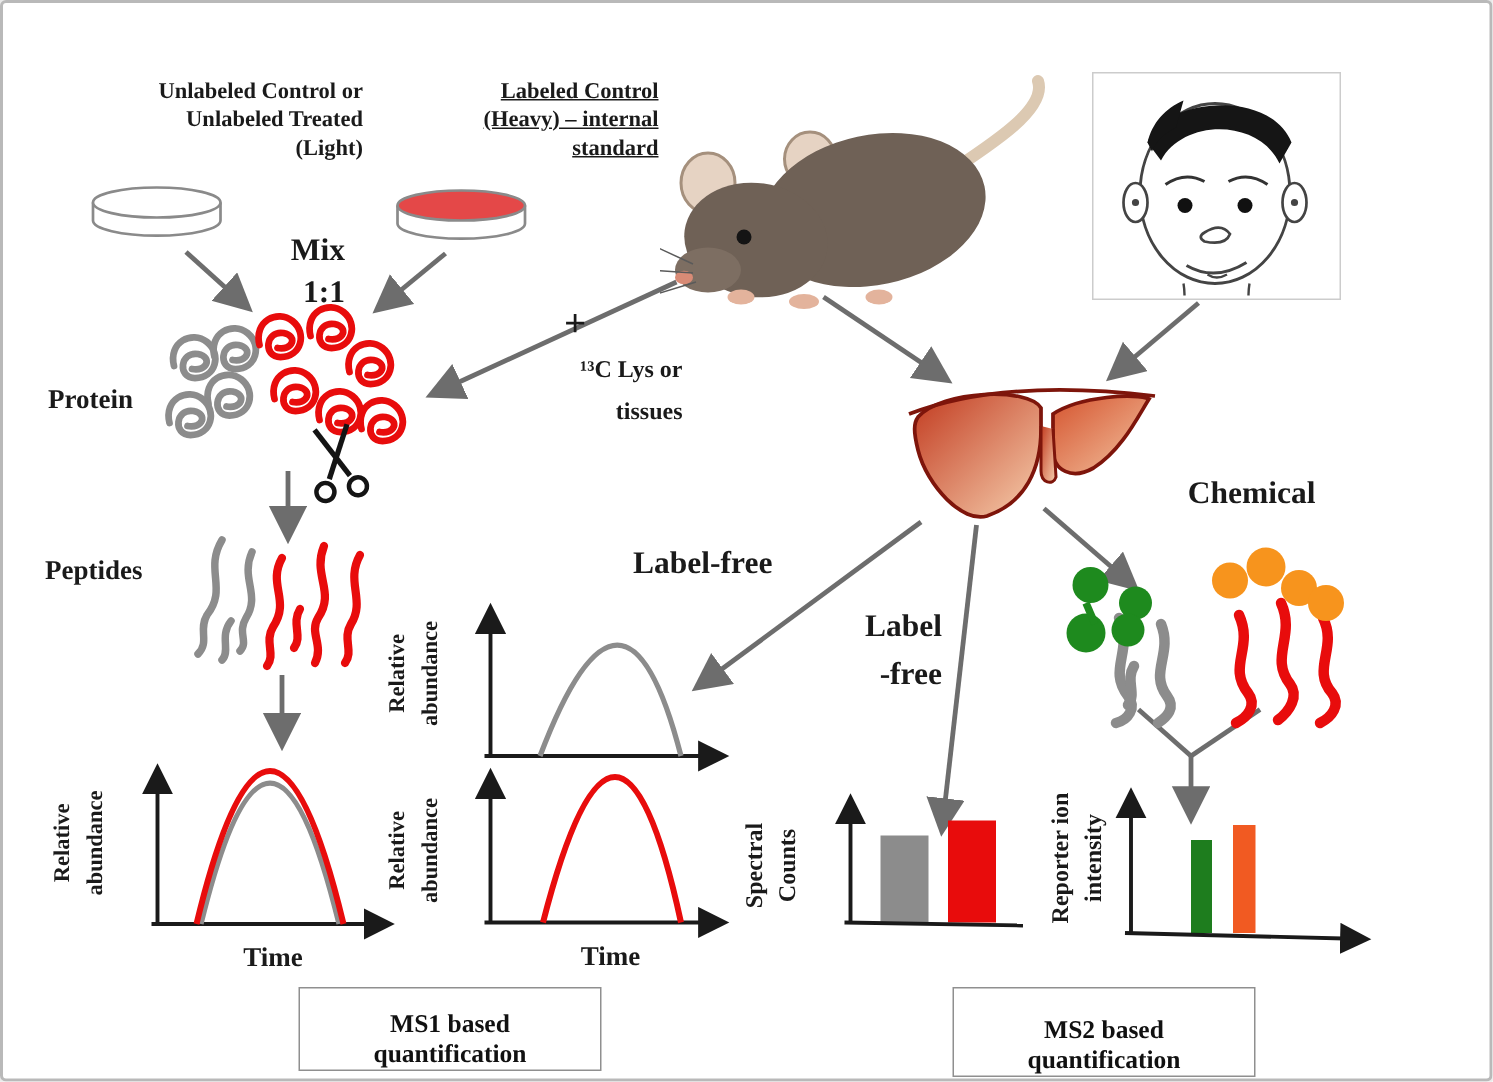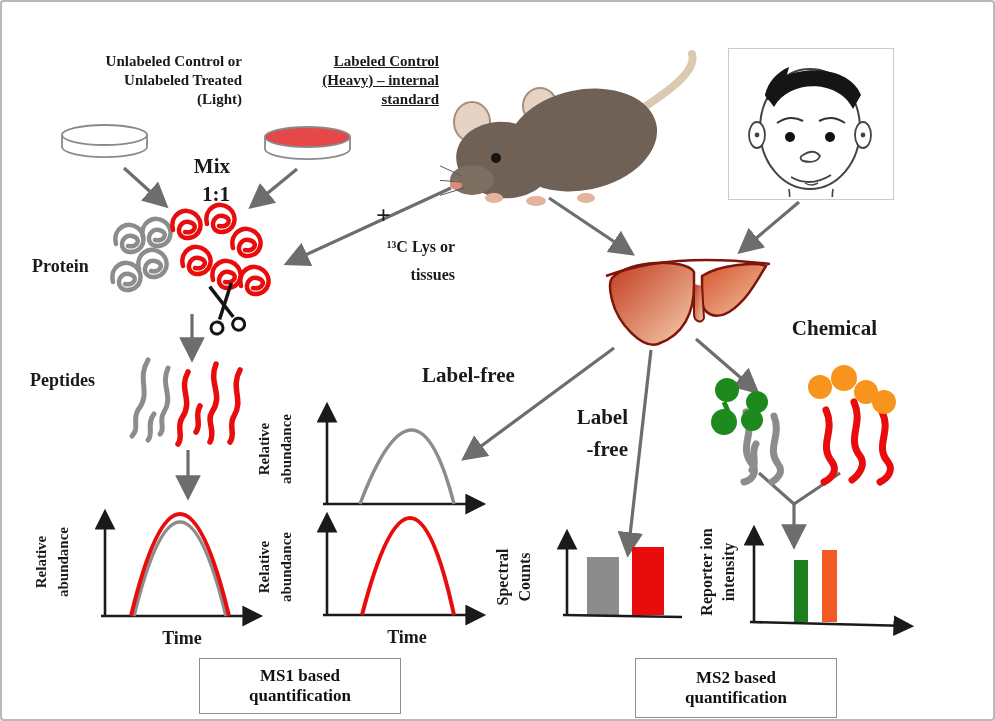--- a/index.html
+++ b/index.html
@@ -7,21 +7,21 @@
     position:relative;width:995px;height:721px;background:#ffffff;
     border:2px solid #b9b9b9;border-radius:4px;box-sizing:border-box;
     font-family:"Liberation Serif","DejaVu Serif",serif;overflow:hidden;
   }
   .abs{position:absolute;}
   .t{font-weight:bold;color:#1a1a1a;line-height:1.25;}
   .c{text-align:right;}
   .s15{font-size:15px;} .s16{font-size:16px;} .s17{font-size:21px;} .s18{font-size:18px;}
   .boxlbl{
     border:1.5px solid #8f8f8f;background:#ffffff;display:flex;flex-direction:column;
-    align-items:center;justify-content:center;font-weight:bold;font-size:17px;color:#111;
+    align-items:center;justify-content:flex-end;font-weight:bold;font-size:17px;color:#111;
   }
   svg{display:block;}
   svg text{font-family:"Liberation Serif","DejaVu Serif",serif;font-weight:bold;fill:#1a1a1a;}
 </style>
 </head>
 <body>
 
 <div id="frame">
 
   <svg class="abs" style="left:0;top:0;" width="995" height="721">

